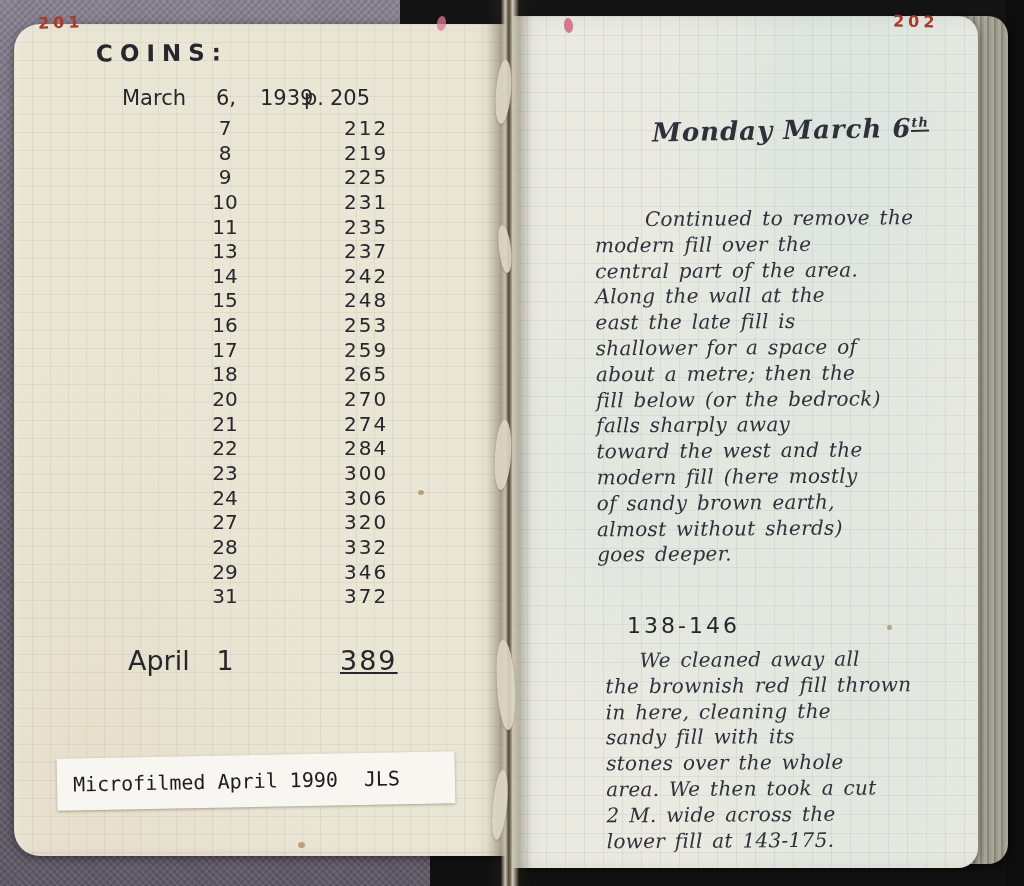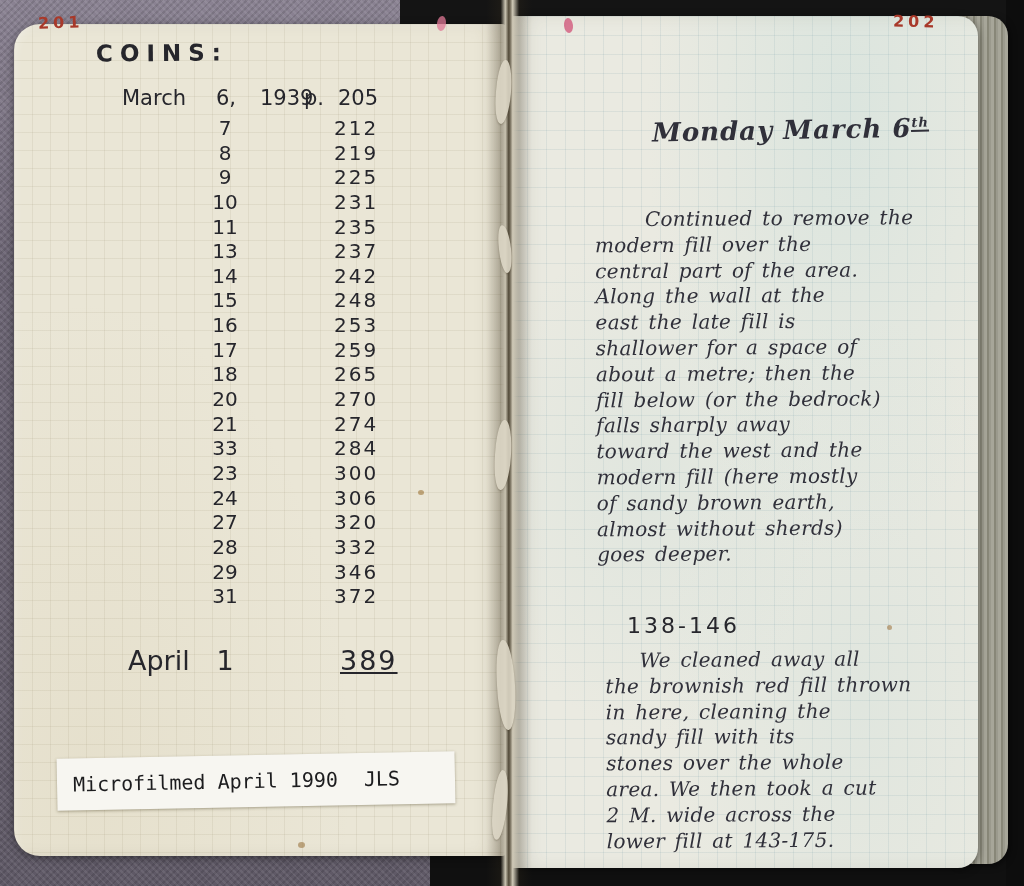--- a/index.html
+++ b/index.html
@@ -71,26 +71,26 @@
 
   .coins-heading{position:absolute;left:96px;top:40px;font-size:23px;letter-spacing:7px;font-weight:bold;color:#222228;transform:rotate(-0.5deg);}
 
   .hand-print{font-family:"DejaVu Sans",sans-serif;color:#26262c;}
   .coins-header-row{position:absolute;left:0;top:86px;height:28px;width:500px;font-size:21px;}
   .coins-header-row span{position:absolute;}
   .chr-month{left:122px;}
   .chr-day{left:216px;}
   .chr-year{left:260px;}
   .chr-prefix{left:304px;}
-  .chr-page{left:338px;}
+  .chr-page{left:330px;}
 
   .coins-rows{position:absolute;left:0;top:116px;width:500px;}
   .coin-row{position:relative;height:24.65px;font-size:20px;}
   .coin-row .day{position:absolute;left:185px;width:80px;text-align:center;}
-  .coin-row .pageno{position:absolute;left:334px;width:90px;text-align:left;letter-spacing:2px;}
+  .coin-row .pageno{position:absolute;left:344px;width:90px;text-align:left;letter-spacing:2px;}
   .april-row{position:absolute;left:0;top:645px;height:28px;width:500px;font-size:27px;}
   .april-row .month{position:absolute;left:128px;}
   .april-row .day{position:absolute;left:185px;width:80px;text-align:center;}
   .april-row .pageno{position:absolute;left:340px;width:90px;letter-spacing:2px;text-decoration:underline;}
 
   .microfilm-label{
     position:absolute;left:57px;top:755px;width:398px;height:52px;
     background:#f7f6f1;transform:rotate(-1.1deg);
     box-shadow:0 1px 3px rgba(80,70,40,0.45);
     display:flex;align-items:center;justify-content:flex-start;
@@ -208,21 +208,21 @@
         </div>
         <div class="coin-row">
           <span class="day">20</span>
           <span class="pageno">270</span>
         </div>
         <div class="coin-row">
           <span class="day">21</span>
           <span class="pageno">274</span>
         </div>
         <div class="coin-row">
-          <span class="day">33</span>
+          <span class="day">22</span>
           <span class="pageno">284</span>
         </div>
         <div class="coin-row">
           <span class="day">23</span>
           <span class="pageno">300</span>
         </div>
         <div class="coin-row">
           <span class="day">24</span>
           <span class="pageno">306</span>
         </div>

